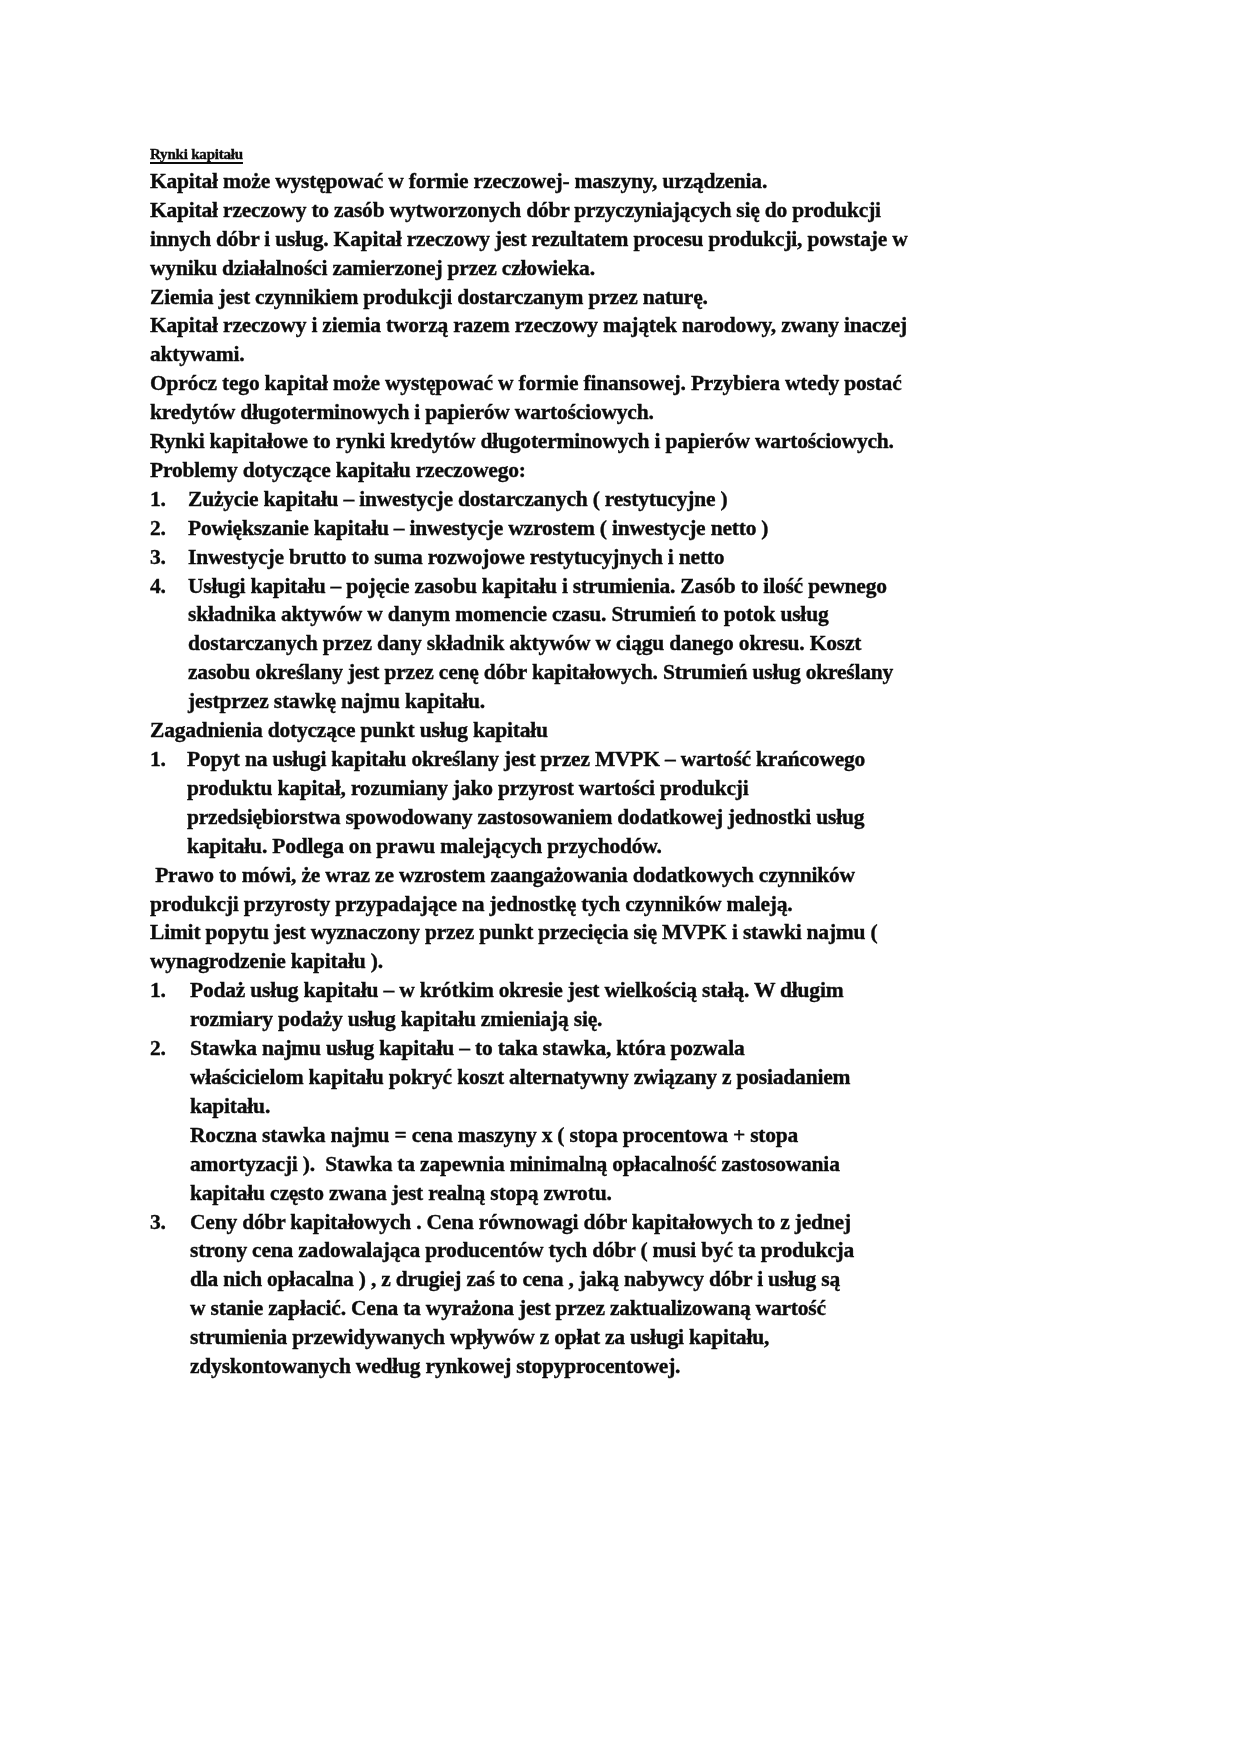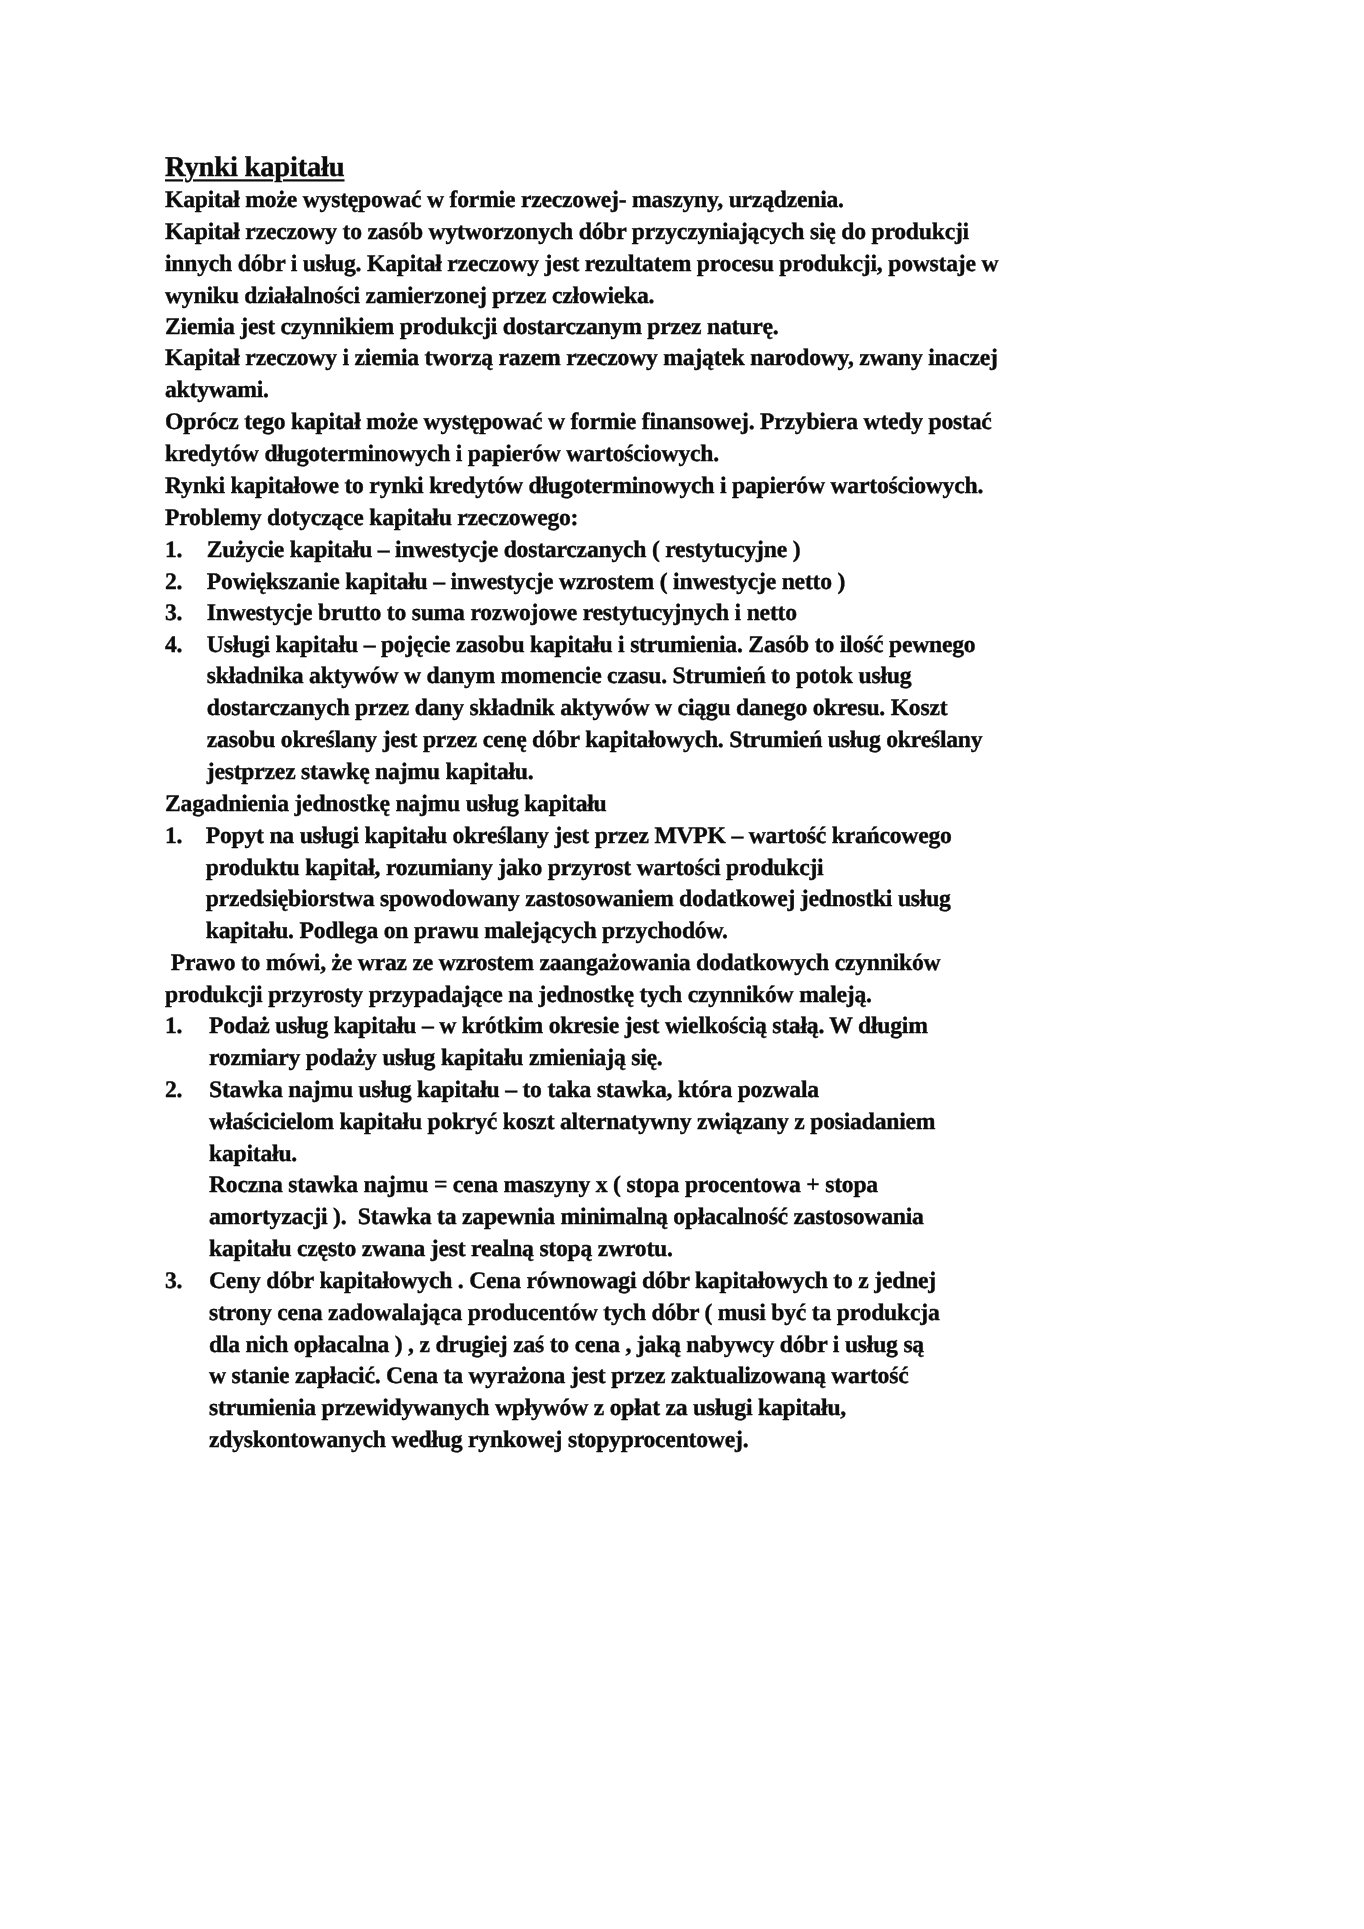--- a/index.html
+++ b/index.html
@@ -18,21 +18,21 @@
     width: 985px;
     color: #0c0c0c;
     font-family: "Liberation Serif", "DejaVu Serif", serif;
     font-weight: 700;
     font-size: 21.5px;
     line-height: 28.9px;
     letter-spacing: -0.2px;
     -webkit-text-stroke: 0.35px currentColor;
   }
   h1.title {
-    font-size: 26px;
+    font-size: 15px;
     line-height: 28.9px;
     margin: 0 0 45px 0;
     text-decoration: underline;
     text-decoration-thickness: 2px;
     text-underline-offset: 3px;
     display: inline-block;
   }
   .title-row { height: 28.9px; }
   h2.subhead {
     font-size: 21.5px;
@@ -90,35 +90,37 @@
       <li class="item">
         <span class="num">4.</span>
         <span class="txt">Usługi kapitału – pojęcie zasobu kapitału i strumienia. Zasób to ilość pewnego
 składnika aktywów w danym momencie czasu. Strumień to potok usług
 dostarczanych przez dany składnik aktywów w ciągu danego okresu. Koszt
 zasobu określany jest przez cenę dóbr kapitałowych. Strumień usług określany
 jestprzez stawkę najmu kapitału.</span>
       </li>
     </ol>
 
-    <h2 class="subhead gap-top">Zagadnienia jednostkę najmu usług kapitału</h2>
+    <h2 class="subhead gap-top">Zagadnienia dotyczące punkt usług kapitału</h2>
 
     <ol class="list list-2 gap-top">
       <li class="item">
         <span class="num">1.</span>
         <span class="txt">Popyt na usługi kapitału określany jest przez MVPK – wartość krańcowego
 produktu kapitał, rozumiany jako przyrost wartości produkcji
 przedsiębiorstwa spowodowany zastosowaniem dodatkowej jednostki usług
 kapitału. Podlega on prawu malejących przychodów.</span>
       </li>
     </ol>
 
     <p class="para gap-top">&nbsp;Prawo to mówi, że wraz ze wzrostem zaangażowania dodatkowych czynników
 produkcji przyrosty przypadające na jednostkę tych czynników maleją.</p>
 
+    <p class="para gap-top">Limit popytu jest wyznaczony przez punkt przecięcia się MVPK i stawki najmu (
+wynagrodzenie kapitału ).</p>
 
     <ol class="list list-3 gap-top">
       <li class="item">
         <span class="num">1.</span>
         <span class="txt">Podaż usług kapitału – w krótkim okresie jest wielkością stałą. W długim
 rozmiary podaży usług kapitału zmieniają się.</span>
       </li>
       <li class="item">
         <span class="num">2.</span>
         <span class="txt">Stawka najmu usług kapitału – to taka stawka, która pozwala

